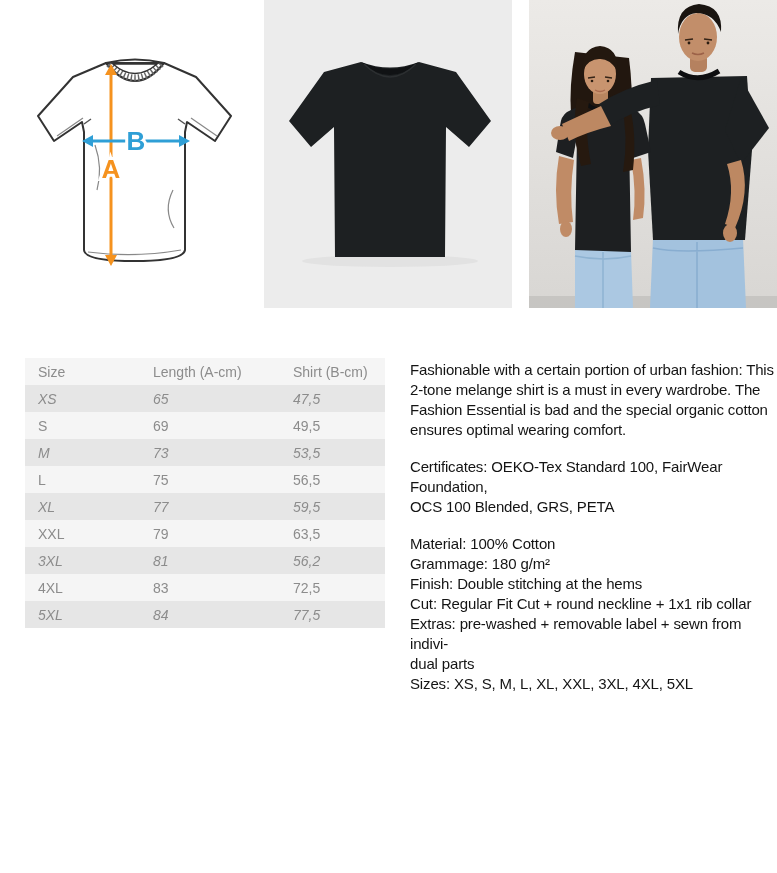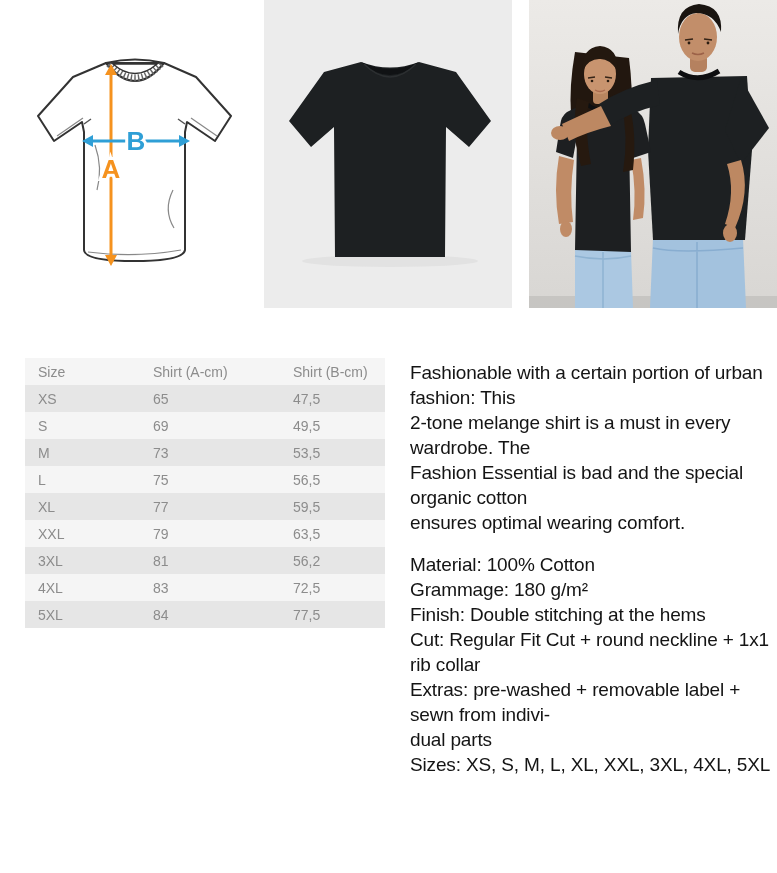--- a/index.html
+++ b/index.html
@@ -16,25 +16,25 @@
   .panel{width:248px;height:308px;flex:0 0 auto;overflow:hidden;}
   .panel.mid{margin-left:16px;background:var(--flatlay-bg);}
   .panel.right{margin-left:17px;}
   .panel svg{display:block;width:248px;height:308px;}
   .content-row{display:flex;margin-top:50px;align-items:flex-start;}
   .table-col{margin-left:25px;width:360px;flex:0 0 auto;}
   table{width:360px;border-collapse:collapse;table-layout:fixed;}
   th,td{height:27px;padding:0 0 0 13px;font-size:14px;font-weight:normal;
         color:var(--table-text);text-align:left;vertical-align:middle;}
   thead tr{background:var(--row-light);}
-  tr.row-dark{background:var(--row-dark);}
+  tr.row-dark{background:var(--row-dark);font-style:italic;}
   tr.row-light{background:var(--row-light);}
   .tolerance-note{margin:20px 0 0 12px;font-size:14px;color:var(--text);}
   .desc-col{margin-left:25px;width:377px;padding-top:2px;}
-  .desc-col p{font-size:19px;line-height:25px;letter-spacing:-0.15px;
+  .desc-col p{font-size:15px;line-height:20px;letter-spacing:-0.15px;
               color:var(--text);margin:0 0 17px 0;}
   
   .outline{fill:#fff;stroke:#333;stroke-width:2;stroke-linejoin:round;}
   .thinline{fill:none;stroke:#888;stroke-width:1.2;}
   .arrow-a-line{stroke:var(--arrow-a);stroke-width:3;}
   .arrow-a-head{fill:var(--arrow-a);}
   .arrow-b-line{stroke:var(--arrow-b);stroke-width:3;}
   .arrow-b-head{fill:var(--arrow-b);}
   .dim-label{font-family:"Liberation Sans",sans-serif;font-size:26px;font-weight:bold;
              paint-order:stroke;stroke:#fff;stroke-width:6;text-anchor:middle;}
@@ -146,21 +146,21 @@
     <div class="table-col">
       <table>
         <colgroup>
             <col style="width:115px">
             <col style="width:140px">
             <col style="width:105px">
           </colgroup>
         <thead>
           <tr>
               <th>Size</th>
-              <th>Shirt (A-cm)</th>
+              <th>Length (A-cm)</th>
               <th>Shirt (B-cm)</th>
             </tr>
         </thead>
         <tbody>
             <tr class="row-dark">
               <td>XS</td>
               <td>65</td>
               <td>47,5</td>
             </tr>
             <tr class="row-light">
@@ -202,17 +202,18 @@
               <td>5XL</td>
               <td>84</td>
               <td>77,5</td>
             </tr>
           </tbody>
       </table>
     </div>
 
     <div class="desc-col">
         <p>Fashionable with a certain portion of urban fashion: This<br>2-tone melange shirt is a must in every wardrobe. The<br>Fashion Essential is bad and the special organic cotton<br>ensures optimal wearing comfort.</p>
+        <p>Certificates: OEKO-Tex Standard 100, FairWear Foundation,<br>OCS 100 Blended, GRS, PETA</p>
         <p>Material: 100% Cotton<br>Grammage: 180 g/m²<br>Finish: Double stitching at the hems<br>Cut: Regular Fit Cut + round neckline + 1x1 rib collar<br>Extras: pre-washed + removable label + sewn from indivi-<br>dual parts<br>Sizes: XS, S, M, L, XL, XXL, 3XL, 4XL, 5XL</p>
       </div>
   </div>
 
 </div>
 
 </body></html>

